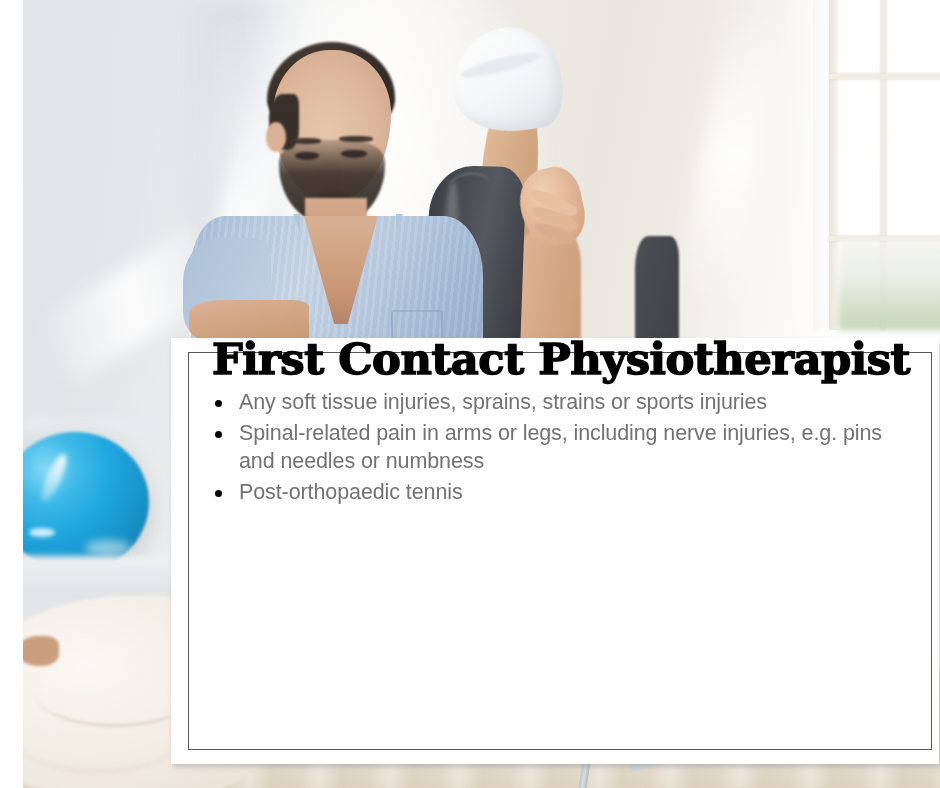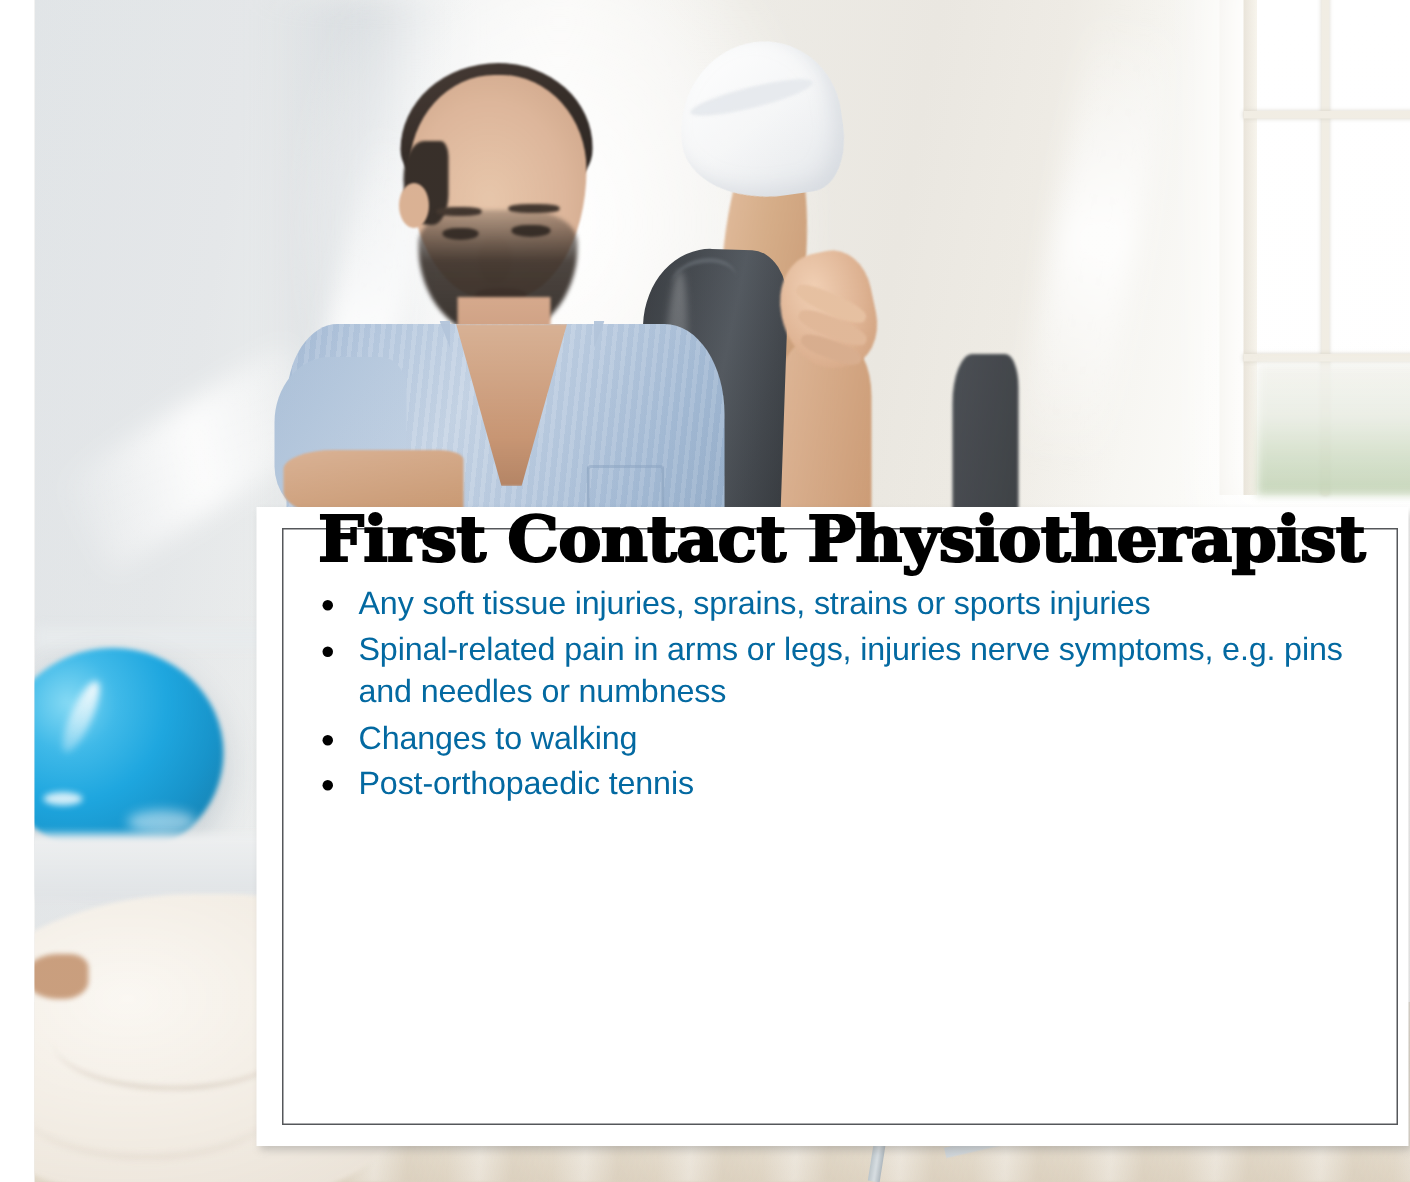--- a/index.html
+++ b/index.html
@@ -425,21 +425,21 @@
     padding: 0;
     list-style: none;
   }
   .bullet-list li {
     position: relative;
     padding-left: 30px;
     margin: 0 0 2px 0;
     font-family: "Liberation Sans", sans-serif;
     font-size: 21.5px;
     line-height: 28.5px;
-    color: #0369a1;
+    color: #737373;
     letter-spacing: -0.1px;
   }
   .bullet-list li::before {
     content: "";
     position: absolute;
     left: 6px;
     top: 12px;
     width: 7px;
     height: 7px;
     border-radius: 50%;
@@ -534,18 +534,17 @@
     <div class="photo-tone"></div>
   </div>
 
   <div class="panel"></div>
   <div class="panel-inner-border"></div>
 
   <h1 class="poster-title">First Contact Physiotherapist</h1>
 
   <ul class="bullet-list">
     <li>Any soft tissue injuries, sprains, strains or sports injuries</li>
-    <li>Spinal-related pain in arms or legs, injuries nerve symptoms, e.g. pins and needles or numbness</li>
-    <li>Changes to walking</li>
+    <li>Spinal-related pain in arms or legs, including nerve injuries, e.g. pins and needles or numbness</li>
     <li>Post-orthopaedic tennis</li>
   </ul>
 
 </div>
 
 </body></html>

